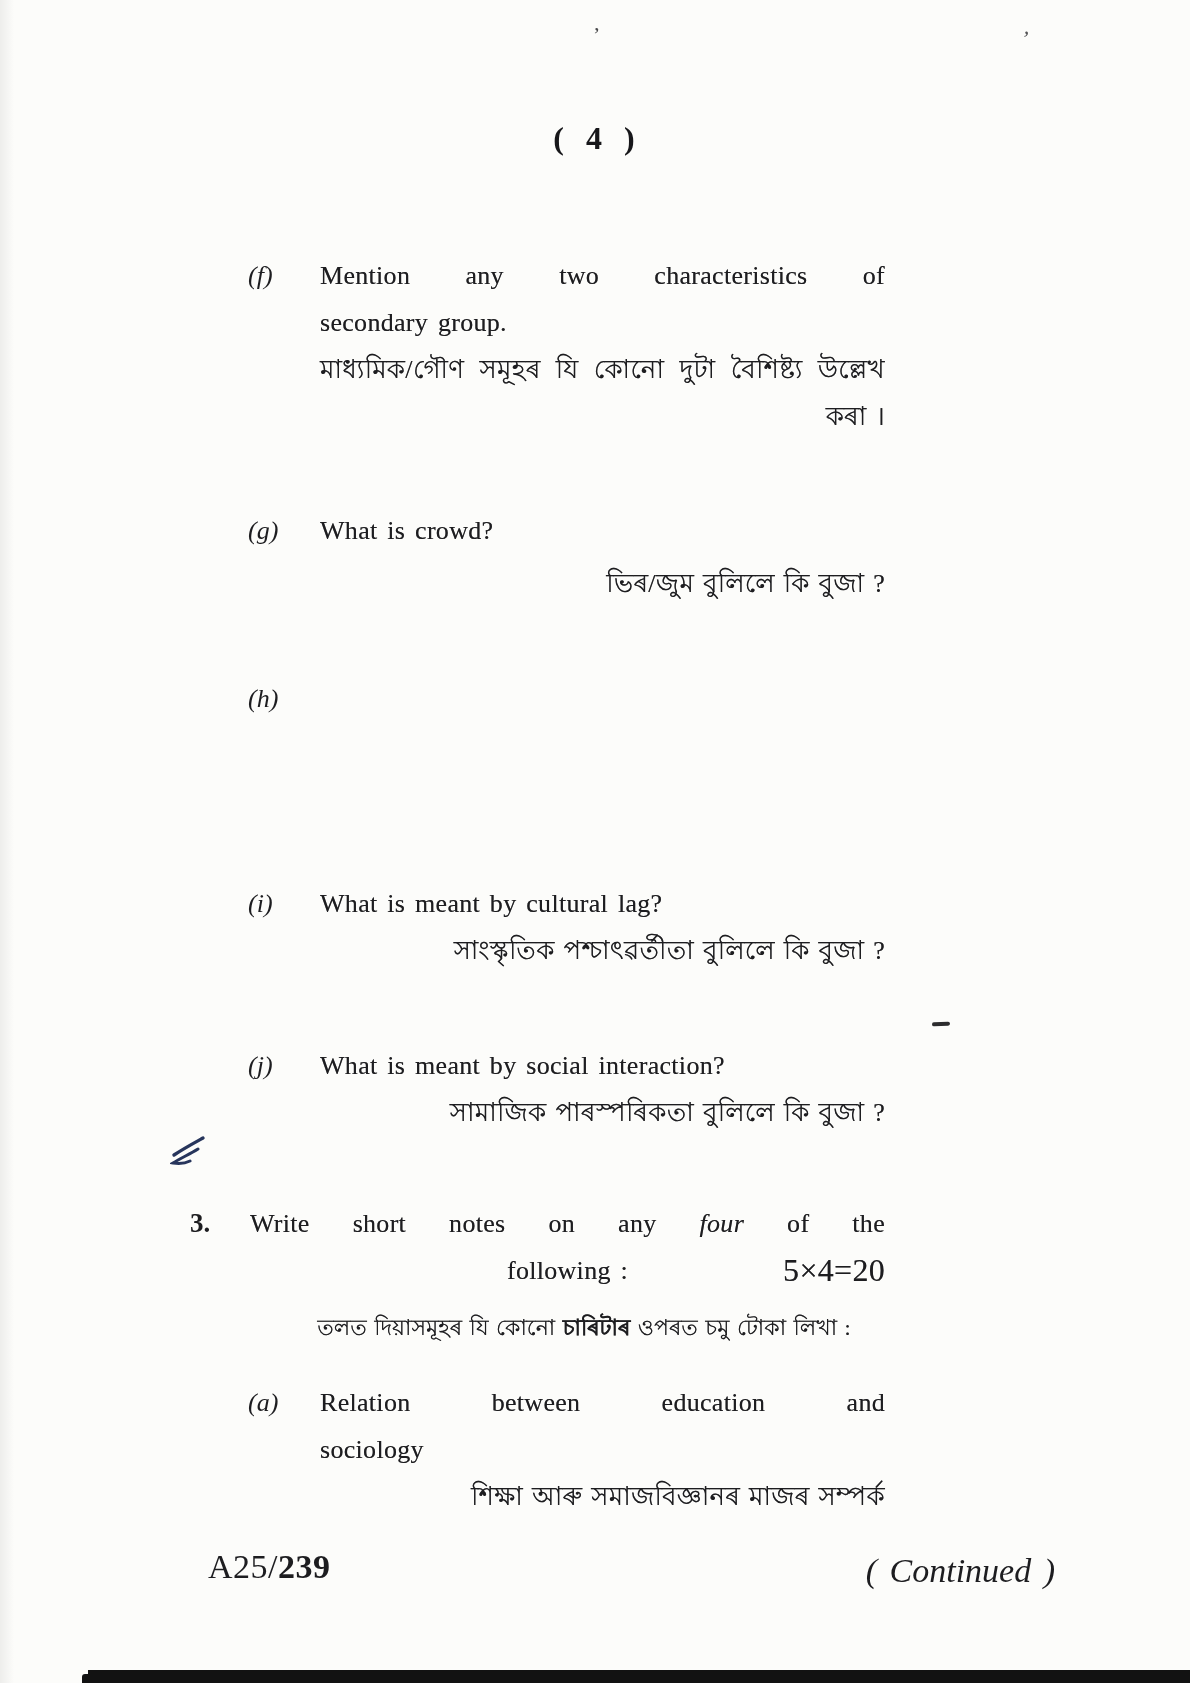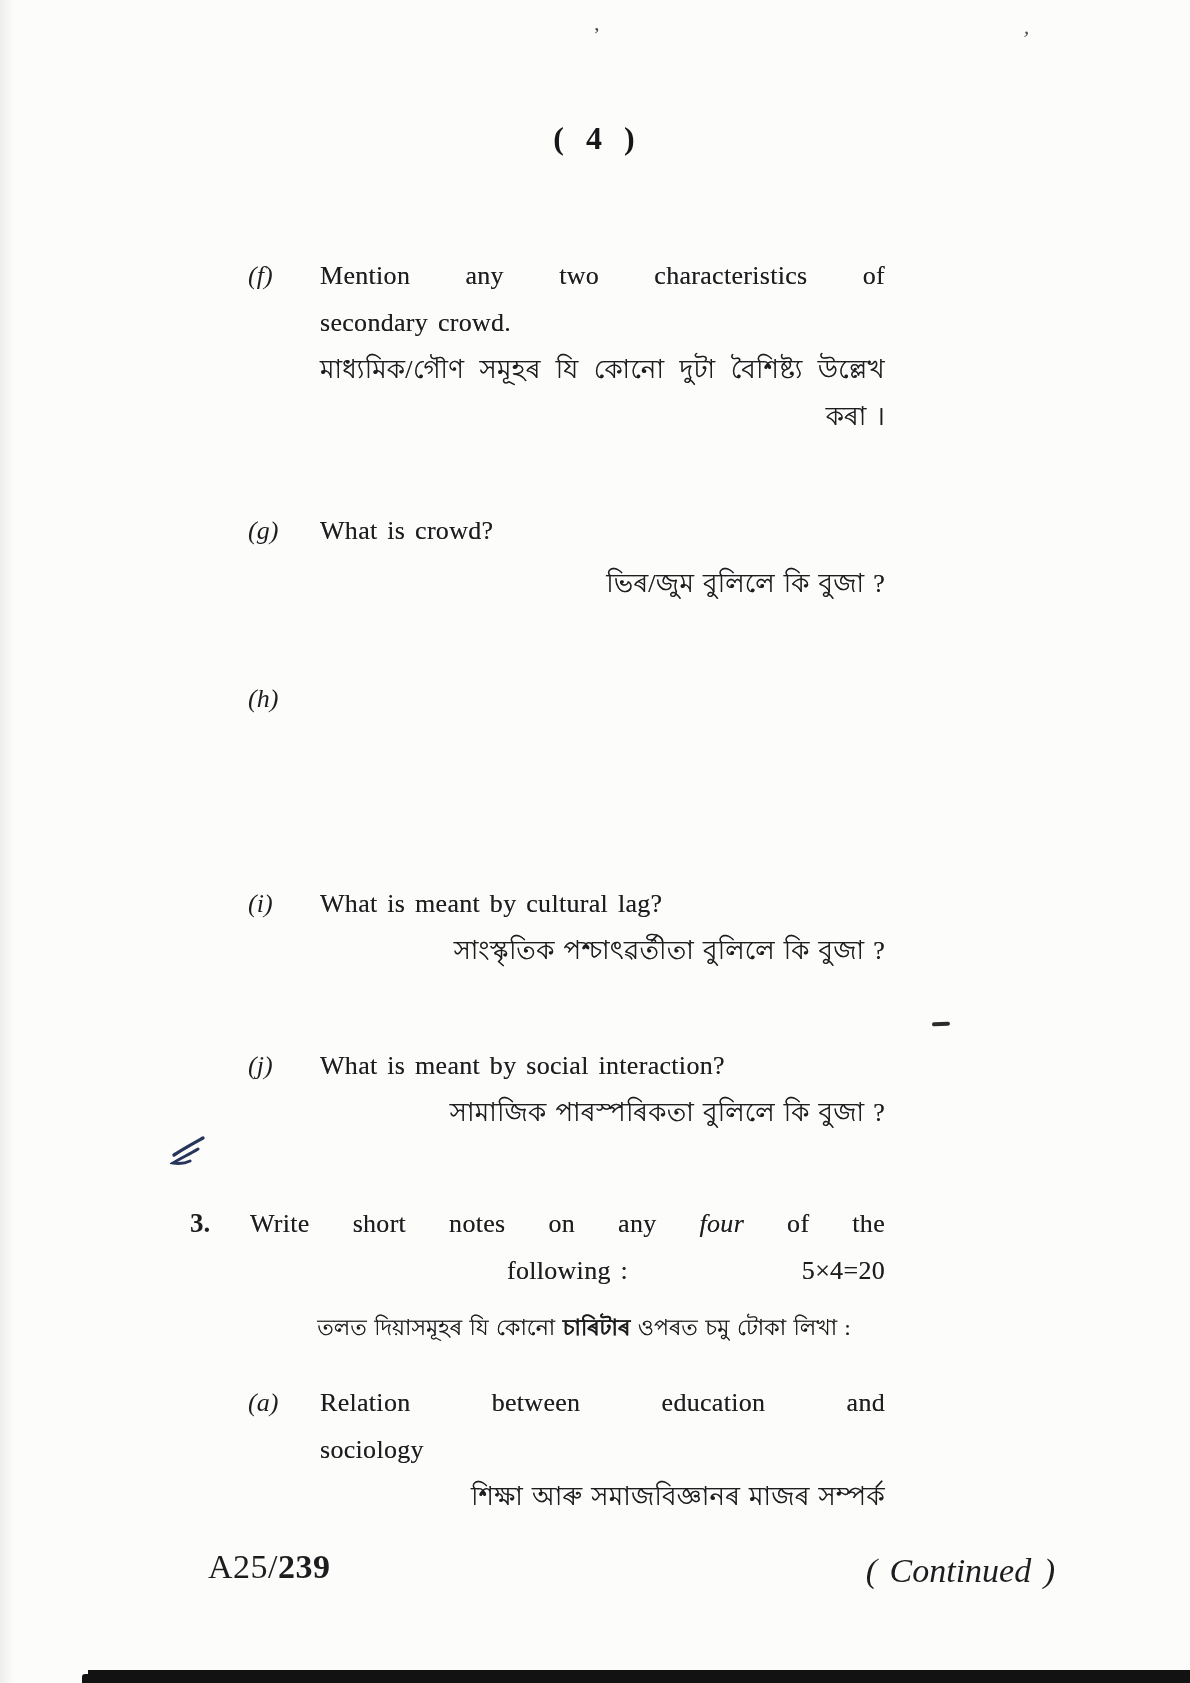--- a/index.html
+++ b/index.html
@@ -33,21 +33,21 @@
   .as{word-spacing:2px;text-align:right;}
   .gap6{margin-top:6px;}
   
   .q3{position:absolute;left:190px;top:1200px;width:695px;}
   .q3num{
     position:absolute;left:0;top:0;width:52px;
     font-weight:bold;font-size:27px;line-height:47px;
   }
   .q3text{margin-left:60px;}
   .line2-row{position:relative;text-align:center;}
-  .marks{position:absolute;right:0;top:0;font-size:26px;line-height:47px;}
+  .marks{position:absolute;right:0;top:0;font-size:32px;line-height:47px;}
   .as-instr{
     position:absolute;left:234px;top:1303px;width:700px;
     font-size:22px;line-height:50px;word-spacing:2px;
     text-shadow:0 0 0.5px rgba(20,20,20,0.55);
     text-align:center;
   }
   
   .footer-left{
     position:absolute;left:208px;top:1548px;
     font-size:34px;letter-spacing:0.5px;
@@ -81,21 +81,21 @@
 
   <div class="page-number">( 4 )</div>
 
   <span class="speck-a">’</span>
   <span class="speck-b">’</span>
 
   <div class="q" style="top:252px">
     <span class="qlabel">(f)</span>
     <div class="qtext">
       <div class="ln jfull">Mention any two characteristics of</div>
-      <div class="ln">secondary crowd.</div>
+      <div class="ln">secondary group.</div>
       <div class="ln as jfull">মাধ্যমিক/গৌণ সমূহৰ যি কোনো দুটা বৈশিষ্ট্য উল্লেখ</div>
       <div class="ln as">কৰা ।</div>
     </div>
   </div>
 
   <div class="q" style="top:507px">
     <span class="qlabel">(g)</span>
     <div class="qtext">
       <div class="ln">What is crowd?</div>
       <div class="ln as gap6">ভিৰ/জুম বুলিলে কি বুজা ?</div>

